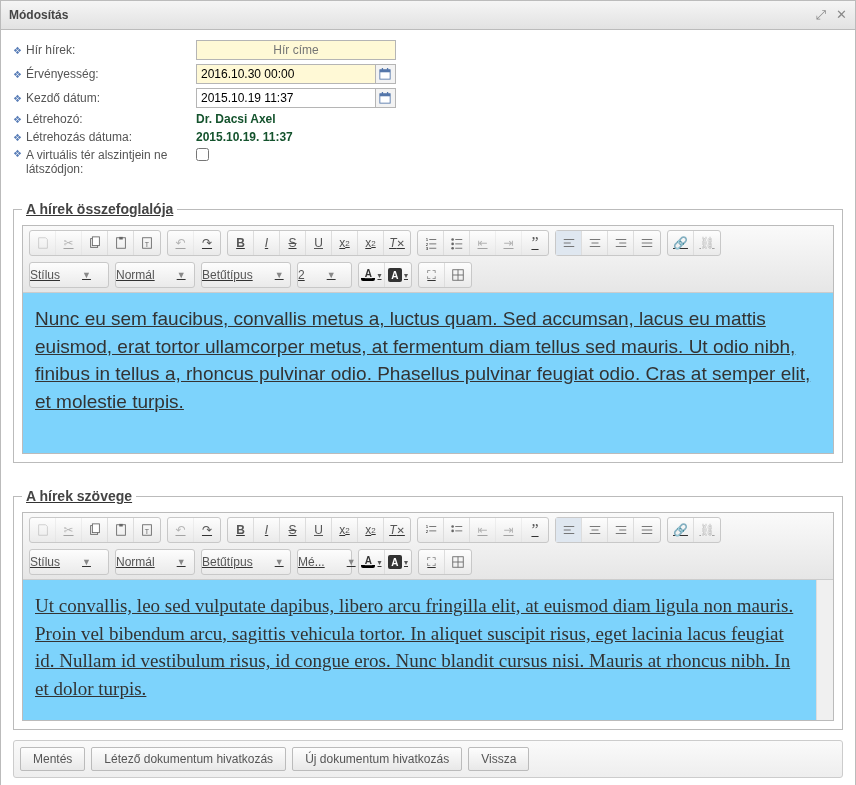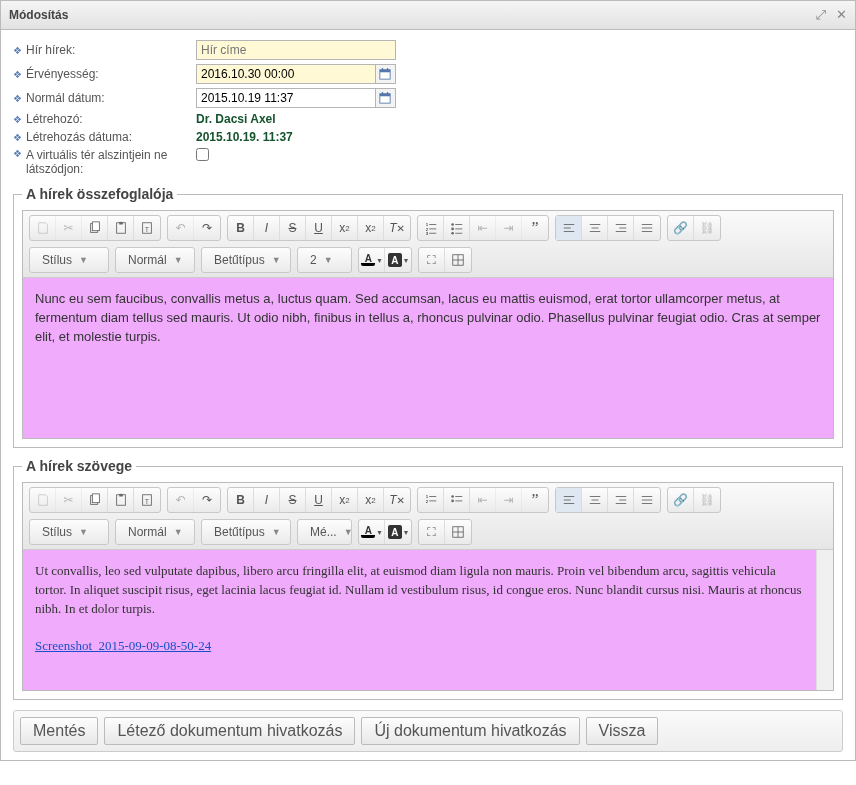--- a/index.html
+++ b/index.html
@@ -24,21 +24,21 @@
     width: 180px; height: 20px; padding: 1px 4px; font-size: 12px;
     border: 1px solid #b5b5b5; background: #fff;
   }
   .txtinput.highlight { background: #fff9d6; }
   .calbtn {
     width: 20px; height: 20px; border: 1px solid #b5b5b5; border-left: none;
     background: #f3f3f3; display: flex; align-items: center; justify-content: center; cursor: pointer;
   }
   .calicon { width: 12px; height: 12px; }
   fieldset {
-    border: 1px solid #bbb; margin-top: 10px; padding: 8px;
+    border: 1px solid #bbb; margin-top: 25px; padding: 8px; text-decoration: underline;
   }
   legend { font-weight: bold; color: #444; padding: 0 4px; font-size: 14px; }
   .editor-frame { border: 1px solid #bbb; }
   .toolbar {
     background: linear-gradient(#fafafa, #e6e6e6);
     border-bottom: 1px solid #ccc;
     padding: 4px 6px; display: flex; flex-wrap: wrap; gap: 6px; align-items: center;
   }
   .toolbar-row { display: flex; gap: 6px; align-items: center; width: 100%; }
   .tgroup {
@@ -48,40 +48,40 @@
   .tbtn {
     width: 26px; height: 24px; display: flex; align-items: center; justify-content: center;
     border-right: 1px solid #ddd; cursor: pointer; color: #555;
   }
   .tbtn:last-child { border-right: none; }
   .tbtn.disabled { opacity: 0.4; cursor: default; }
   .tbtn.active { background: #dfe7f0; }
   .combo {
     height: 26px; border: 1px solid #c8c8c8; border-radius: 3px;
     background: linear-gradient(#fdfdfd,#eaeaea);
-    display: flex; align-items: center; padding: 0 12px; cursor: pointer; color: #555;
-    gap: 7px; font-size: 12px;
+    display: flex; align-items: center; padding: 0 0; cursor: pointer; color: #555;
+    gap: 22px; font-size: 12px;
   }
   .combo .arrow { font-size: 9px; color: #888; }
   .editor-content {
-    background: #f0abfc; padding: 12px; font-size: 13px; line-height: 1.45;
+    background: #7dd3fc; padding: 12px; font-size: 19px; line-height: 1.45;
     height: 160px; overflow-y: auto; color: #333;
   }
   .editor-content.serif { font-family: Georgia, 'Times New Roman', serif; }
   .editor-content a { color: #1a4fc9; text-decoration: underline; }
   .scroll-side { width: 17px; background: #f0f0f0; border-left: 1px solid #ddd; }
   .editor-body { display: flex; }
   .editor-body .editor-content { flex: 1; }
   .footer {
     margin-top: 10px; padding: 6px; border: 1px solid #ccc; border-radius: 3px;
     background: linear-gradient(#fafafa,#eee); display: flex; gap: 6px;
   }
   .footbtn {
     padding: 4px 12px; border: 1px solid #bbb; border-radius: 2px;
-    background: linear-gradient(#fdfdfd,#e8e8e8); color: #555; cursor: pointer; font-size: 16px;
+    background: linear-gradient(#fdfdfd,#e8e8e8); color: #555; cursor: pointer; font-size: 12px;
   }
   svg { display: block; }
   .ico { width: 14px; height: 14px; }
   .colorbtn { display: flex; align-items: center; gap: 2px; }
   .swatch { width: 14px; height: 14px; background: #333; color: #fff; font-size: 10px; font-weight: bold; display:flex;align-items:center;justify-content:center; border-radius:2px;}
   .swatch.a { background: transparent; color:#333; border-bottom: 3px solid #000; height:11px;}
 </style>
 </head>
 <body>
 
@@ -93,21 +93,21 @@
       <span>✕</span>
     </div>
   </div>
 
   <div class="body">
 
     <div class="formrow">
       <span class="bullet">❖</span>
       <span class="label">Hír hírek:</span>
       <div class="inputwrap">
-        <input class="txtinput highlight" style="width: 200px;" placeholder="Hír címe">
+        <input class="txtinput highlight" style="width: 200px; text-align: center;" placeholder="Hír címe">
       </div>
     </div>
 
     <div class="formrow">
       <span class="bullet">❖</span>
       <span class="label">Érvényesség:</span>
       <div class="inputwrap">
         <input class="txtinput highlight" value="2016.10.30 00:00" style="">
         <div class="calbtn">
           <svg class="calicon" viewBox="0 0 14 14">
@@ -115,21 +115,21 @@
               <rect x="1" y="2" width="12" height="3" fill="#5577aa"></rect>
               <line x1="4" y1="0" x2="4" y2="3" stroke="#5577aa" stroke-width="1.5"></line>
               <line x1="10" y1="0" x2="10" y2="3" stroke="#5577aa" stroke-width="1.5"></line>
             </svg>
         </div>
       </div>
     </div>
 
     <div class="formrow">
       <span class="bullet">❖</span>
-      <span class="label">Normál dátum:</span>
+      <span class="label">Kezdő dátum:</span>
       <div class="inputwrap">
         <input class="txtinput" value="2015.10.19 11:37" style="">
         <div class="calbtn">
           <svg class="calicon" viewBox="0 0 14 14">
               <rect x="1" y="2" width="12" height="11" fill="#fff" stroke="#5577aa"></rect>
               <rect x="1" y="2" width="12" height="3" fill="#5577aa"></rect>
               <line x1="4" y1="0" x2="4" y2="3" stroke="#5577aa" stroke-width="1.5"></line>
               <line x1="10" y1="0" x2="10" y2="3" stroke="#5577aa" stroke-width="1.5"></line>
             </svg>
         </div>

